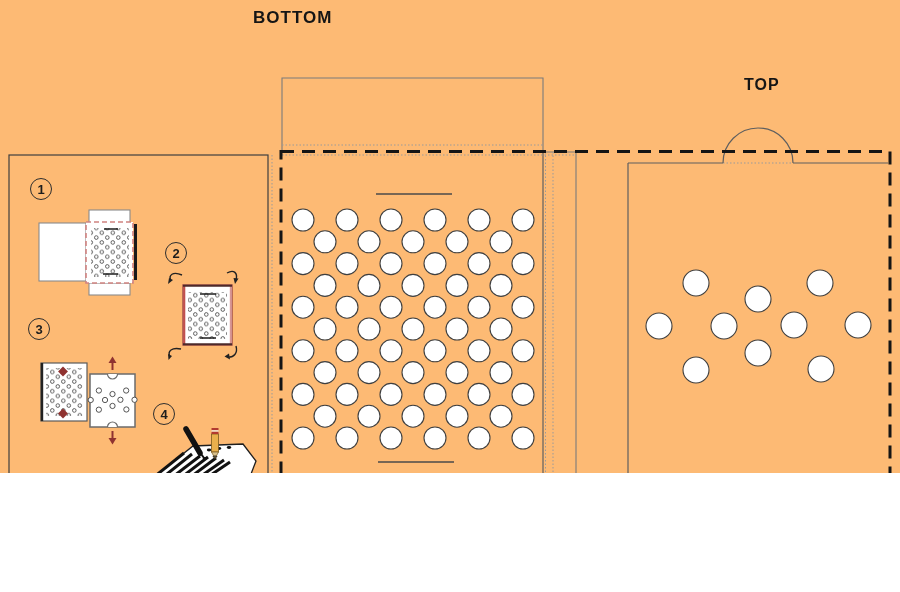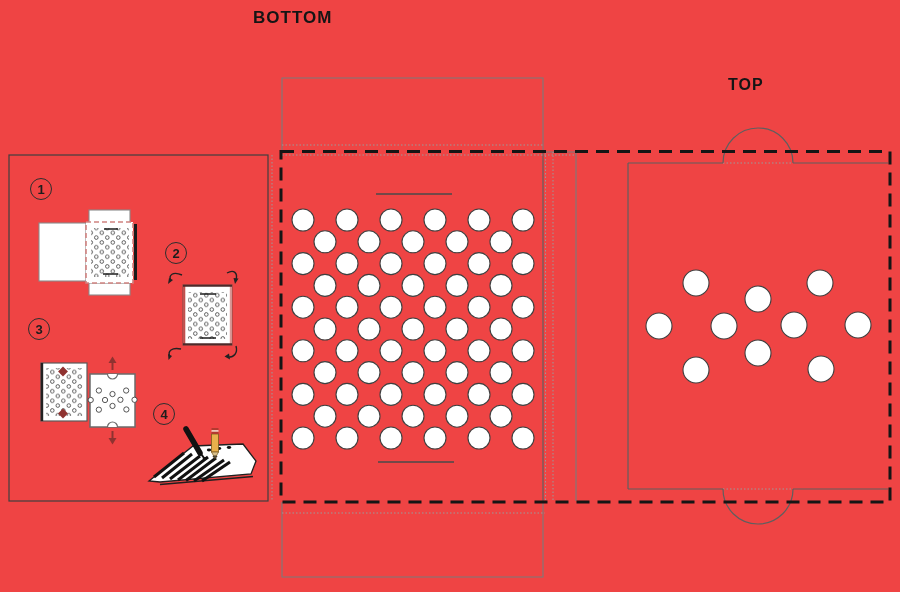--- a/index.html
+++ b/index.html
@@ -1,21 +1,21 @@
 <!DOCTYPE html>
 <html><head>
 <meta charset="utf-8">
 <style>
   html,body{margin:0;padding:0;background:#ffffff;}
-  .canvas{position:relative;width:900px;height:592px;background:#ef4444;overflow:hidden;
+  .canvas{position:relative;width:900px;height:473px;background:#fdba74;overflow:hidden;
           font-family:"Liberation Sans","DejaVu Sans",sans-serif;}
   .canvas svg{position:absolute;left:0;top:0;}
   .label{position:absolute;font-weight:bold;color:#151515;letter-spacing:1px;}
   .label.bottom{left:253px;top:8px;font-size:17px;}
-  .label.top{left:728px;top:76px;font-size:16px;}
+  .label.top{left:744px;top:76px;font-size:16px;}
   .stepnum{position:absolute;width:20px;height:20px;border:1.4px solid #2e2e2e;border-radius:50%;
            display:flex;align-items:center;justify-content:center;font-size:13px;font-weight:bold;color:#1d1d1d;}
   
   .edge{stroke:#5f5f5f;stroke-width:1.2;fill:none;}
   .flap{stroke:#7b7b7b;stroke-width:1.1;fill:none;}
   .fold{stroke:#9a9a9a;stroke-width:1;fill:none;stroke-dasharray:1.5 2;}
   .dash{stroke:#151515;stroke-width:3;fill:none;stroke-dasharray:13 8;}
   .panelborder{stroke:#3f3f3f;stroke-width:1.2;fill:none;}
   .mini-edge{stroke:#8a8a8a;stroke-width:1.1;fill:#ffffff;}
   .mark{stroke:#4a4a4a;stroke-width:1.5;fill:none;}

